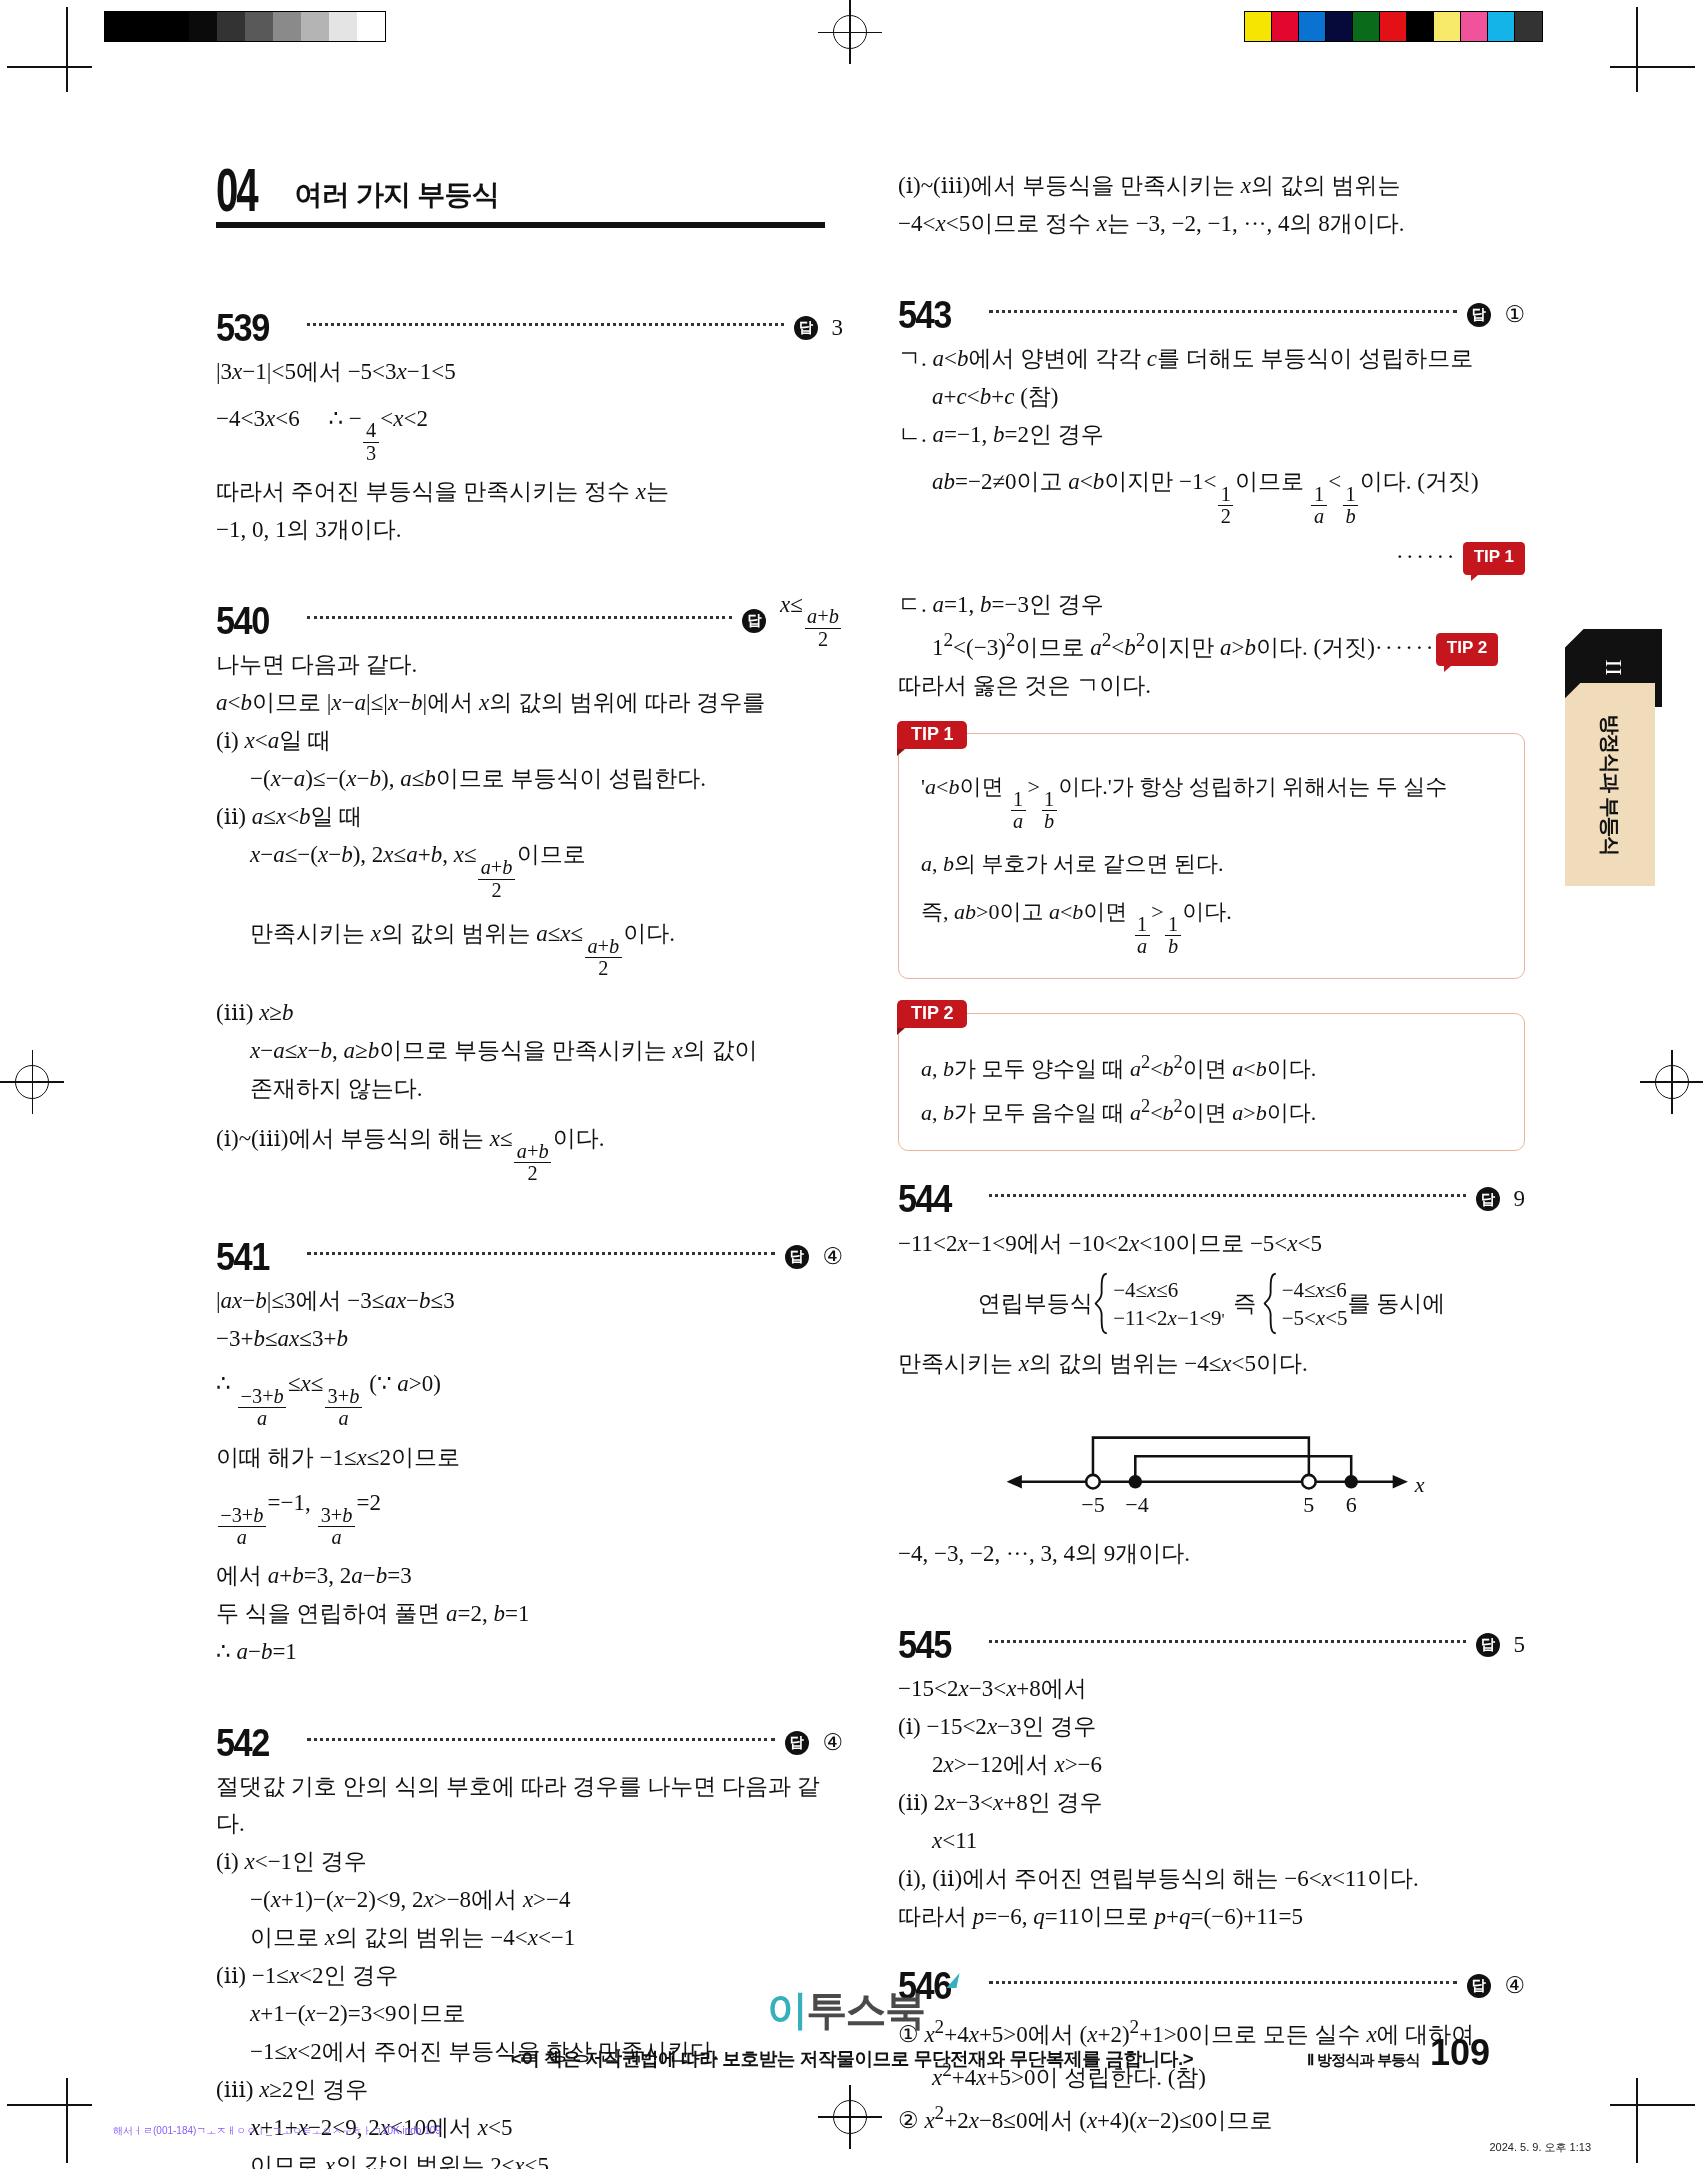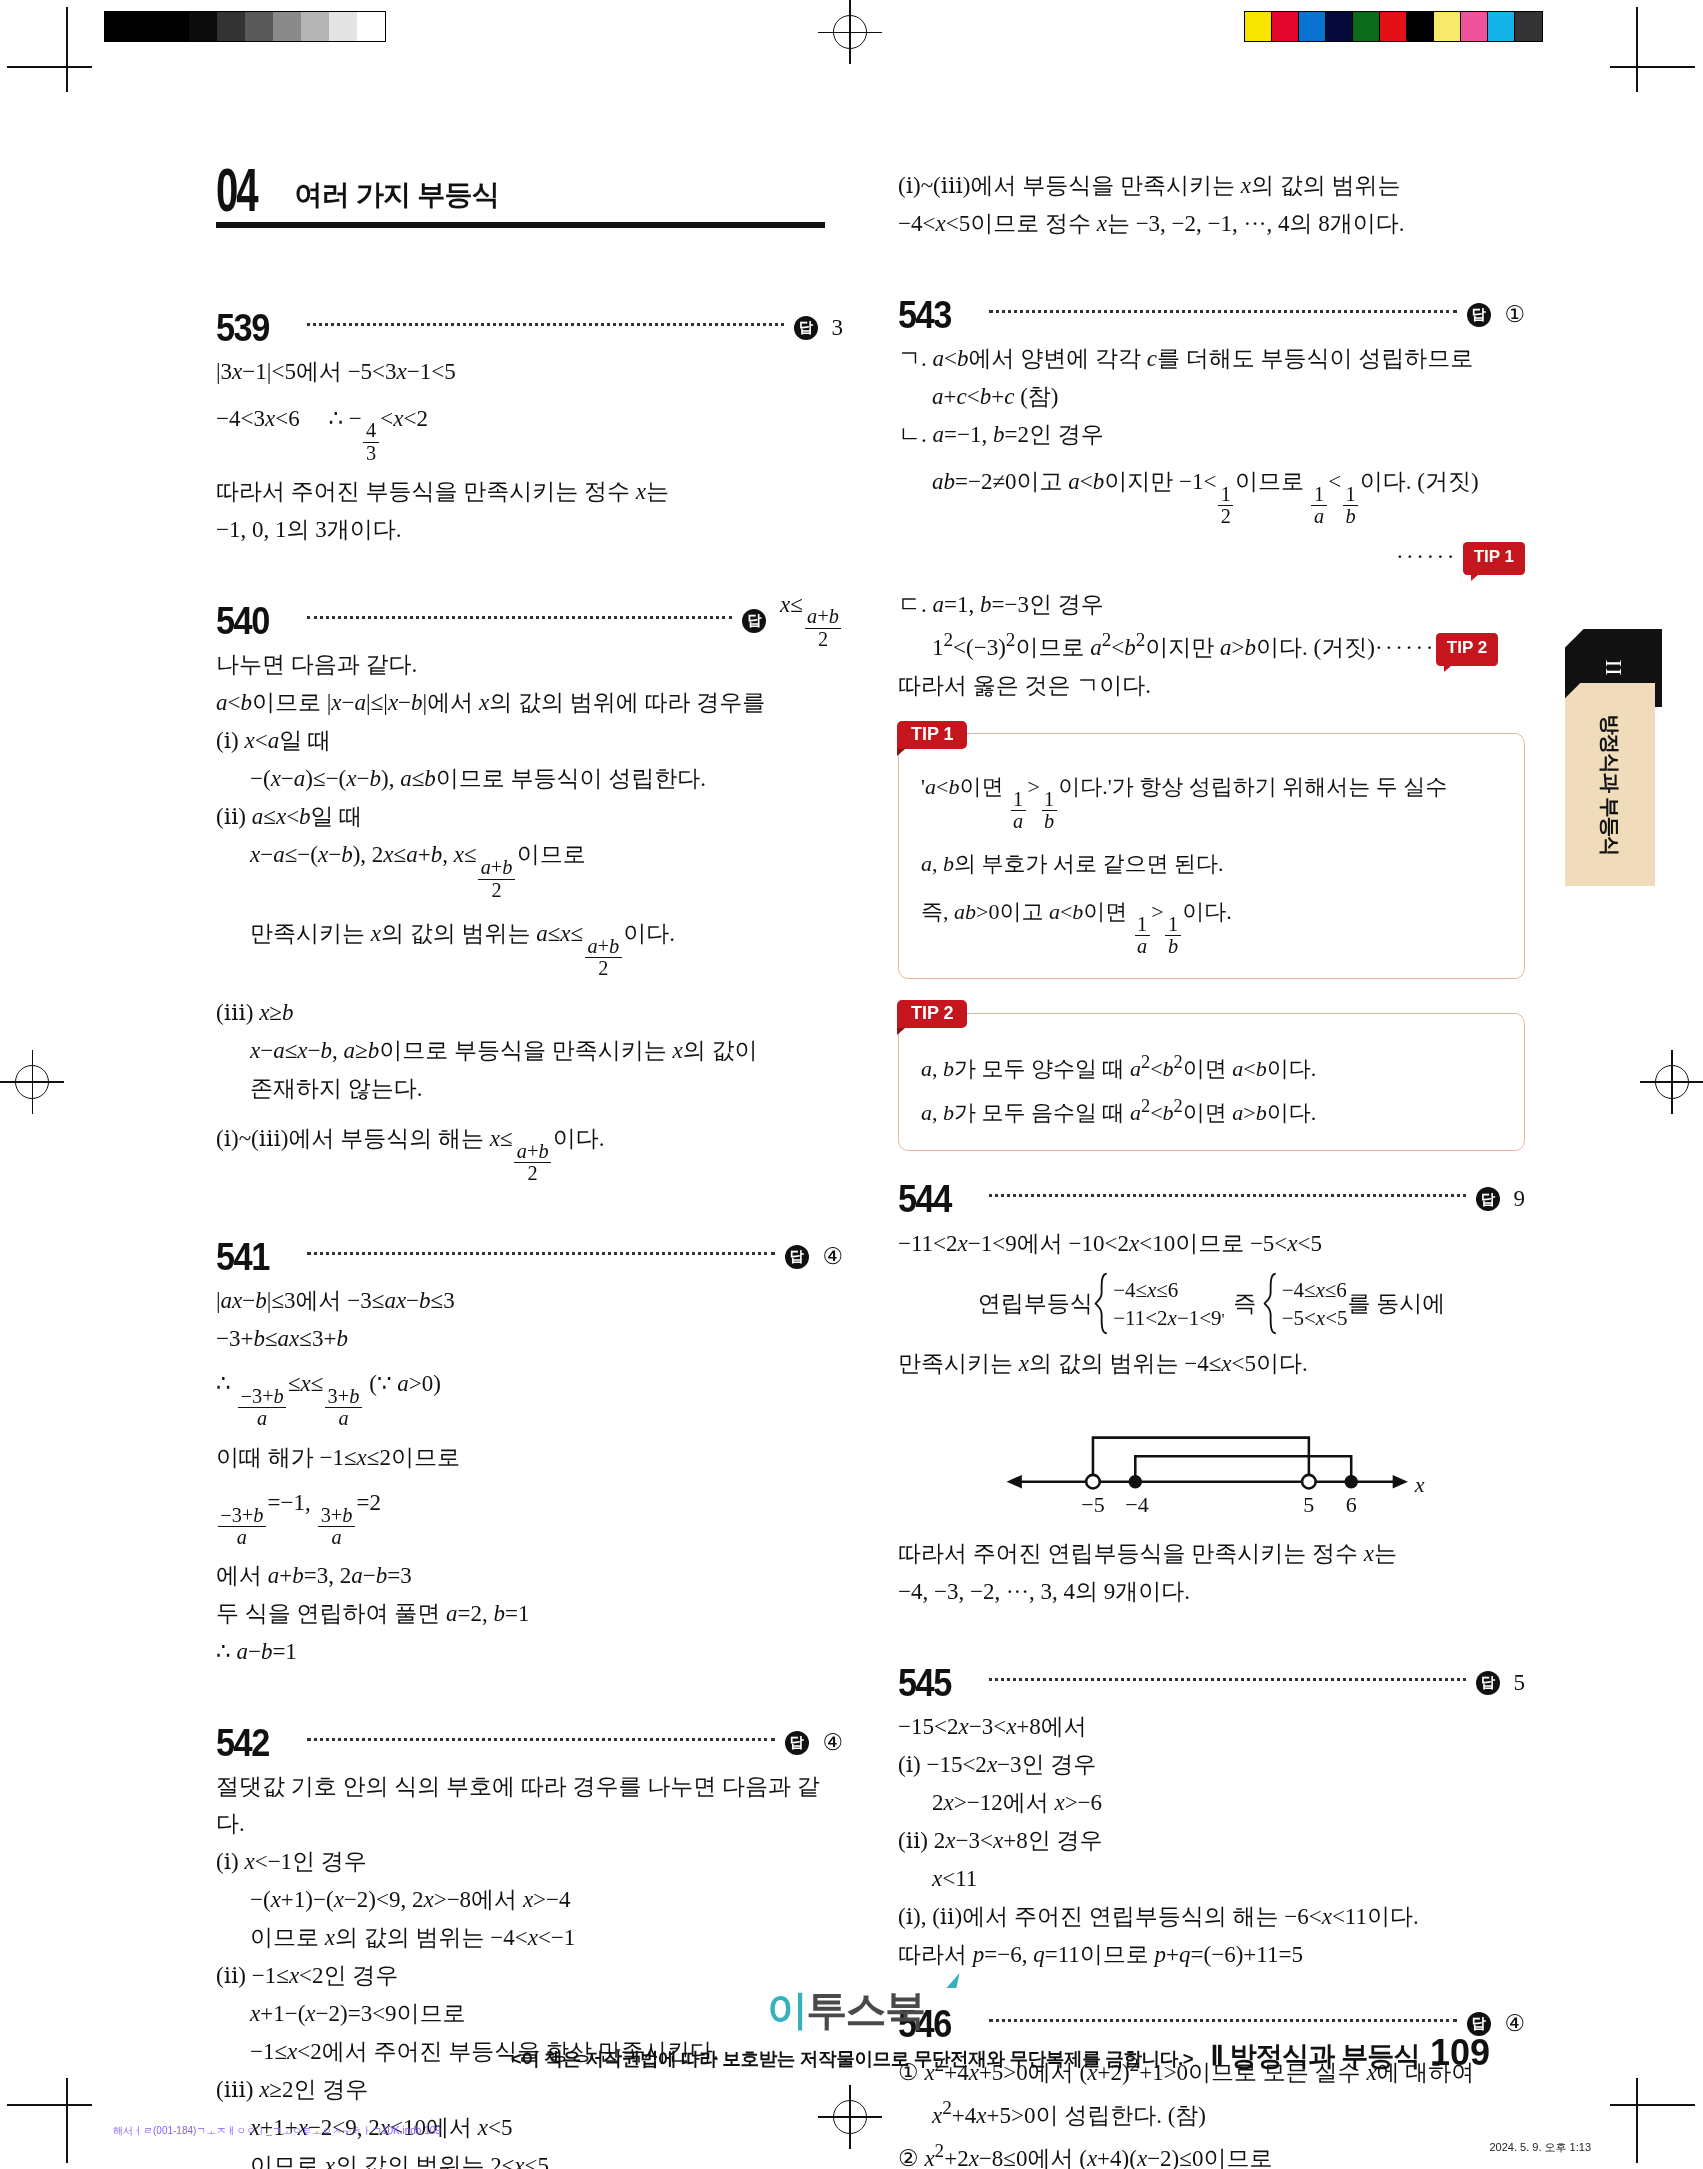--- a/index.html
+++ b/index.html
@@ -148,21 +148,21 @@
                font-size:41px; letter-spacing:-1.7px; color:#4a4a4a; position:relative; }
   .logo .txt .teal { color:#36b0bd; }
   .logo .mark { position:absolute; right:-5.1px; top:-10.2px; width:0; height:0;
                 border-left:10.2px solid transparent; border-bottom:15.3px solid #36b0bd;
                 transform: skewX(-12deg); }
   .copyright { position:absolute; left:0; top:2046px; width:1704px; text-align:center;
                font-family:"Liberation Sans", sans-serif; font-weight:bold;
                font-size:18.6px; color:#111; letter-spacing:-0.4px; }
   .pagefoot { position:absolute; right:214px; top:2032px; display:flex; align-items:baseline; gap:10.2px; }
   .pagefoot .sec { font-family:"Liberation Sans", sans-serif; font-weight:bold;
-                   font-size:27px; color:#111; letter-spacing:-0.8px; }
+                   font-size:15px; color:#111; letter-spacing:-0.8px; }
   .pagefoot .pno { font-family:"Liberation Sans", sans-serif; font-weight:bold;
                    font-size:36px; color:#111; }
   .printinfo-l { position:absolute; left:113px; top:2124px; font-size:10px;
                  font-family:"Liberation Sans", sans-serif; color:#8b5cf6; }
   .printinfo-r { position:absolute; right:113px; top:2124px; font-size:11px;
                  font-family:Liberation Sans, sans-serif; color:#222;margin-top:16px; }
 </style>
 </head>
 <body>
 
@@ -459,21 +459,20 @@
             <circle cx="375" cy="100" r="8" fill="#fff" stroke="#111" stroke-width="3"></circle>
             <circle cx="425" cy="100" r="8" fill="#111"></circle>
 
             <text x="120" y="136" text-anchor="middle" font-family="Liberation Serif, serif" font-size="26" fill="#111">−5</text>
             <text x="172" y="136" text-anchor="middle" font-family="Liberation Serif, serif" font-size="26" fill="#111">−4</text>
             <text x="375" y="136" text-anchor="middle" font-family="Liberation Serif, serif" font-size="26" fill="#111">5</text>
             <text x="425" y="136" text-anchor="middle" font-family="Liberation Serif, serif" font-size="26" fill="#111">6</text>
           </svg>
         </div>
 
-        <p>따라서 주어진 연립부등식을 만족시키는 정수 <span class="mi">x</span>는</p>
         <p>−4, −3, −2, ···, 3, 4의 9개이다.</p>
       </div>
     </div>
 
     <div class="gap-l"></div>
 
     <div class="prob">
       <div class="prob-head">
         <div class="prob-num">545</div>
         <div class="dots"></div>

